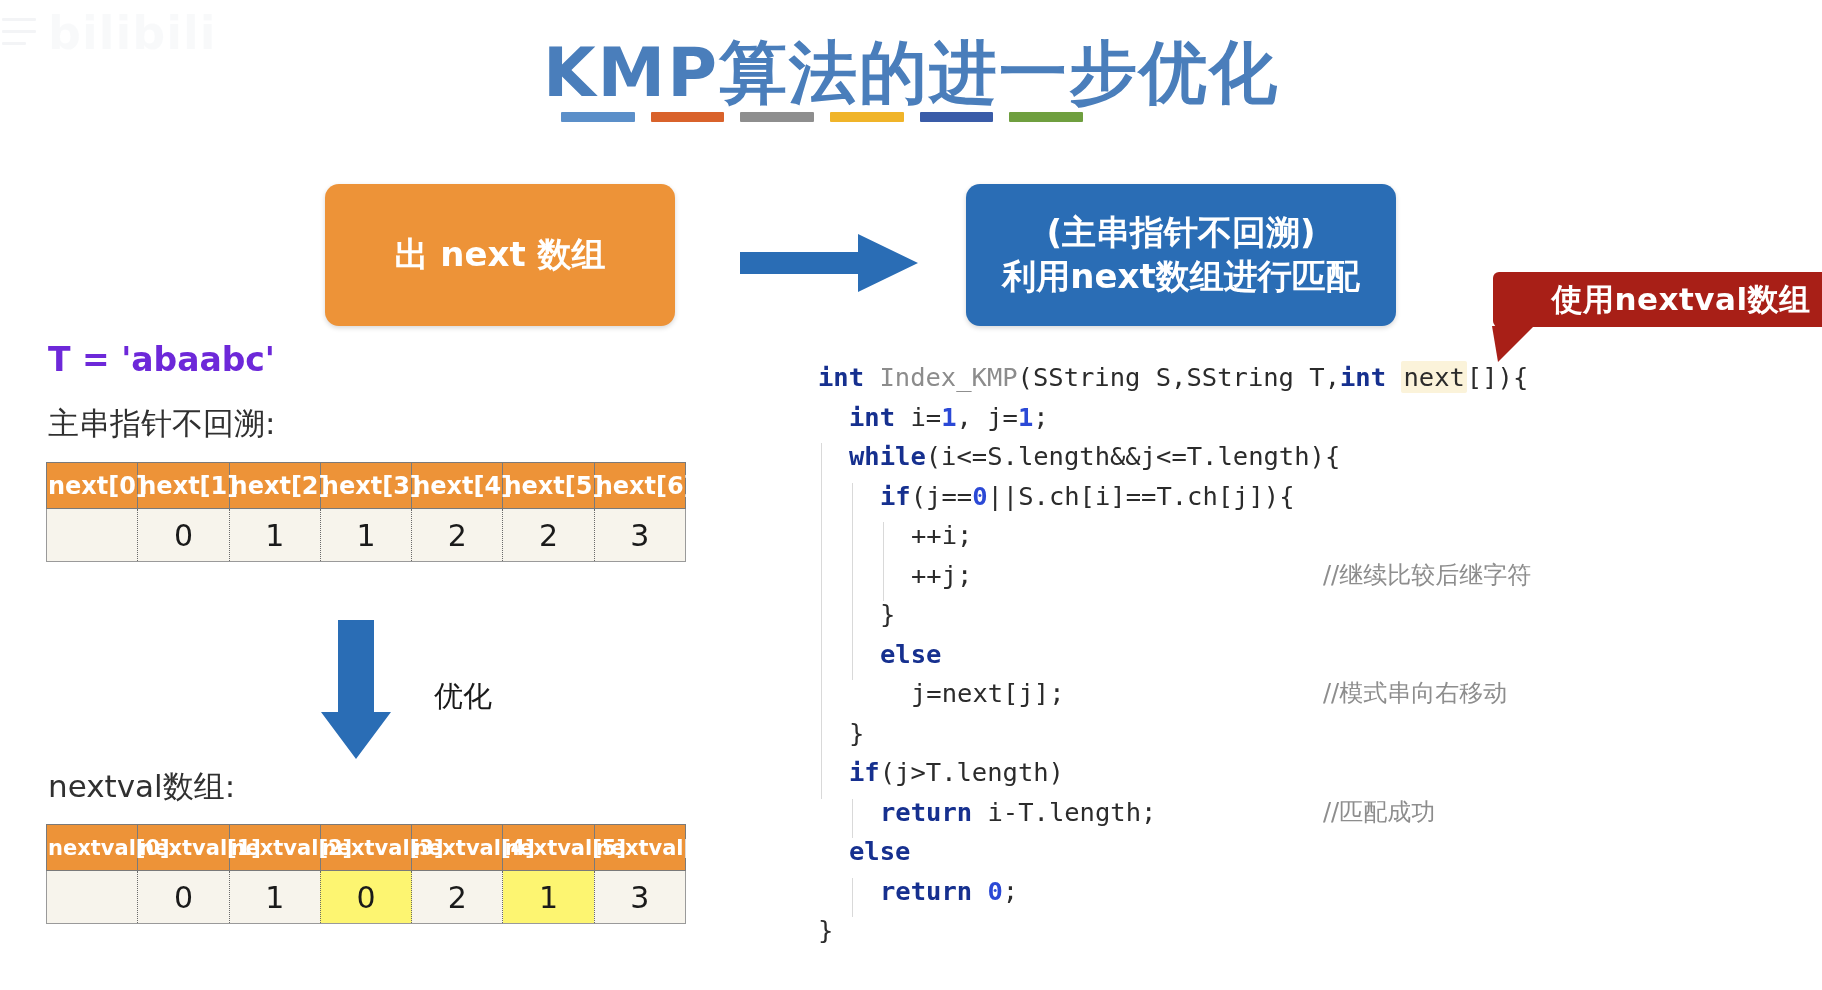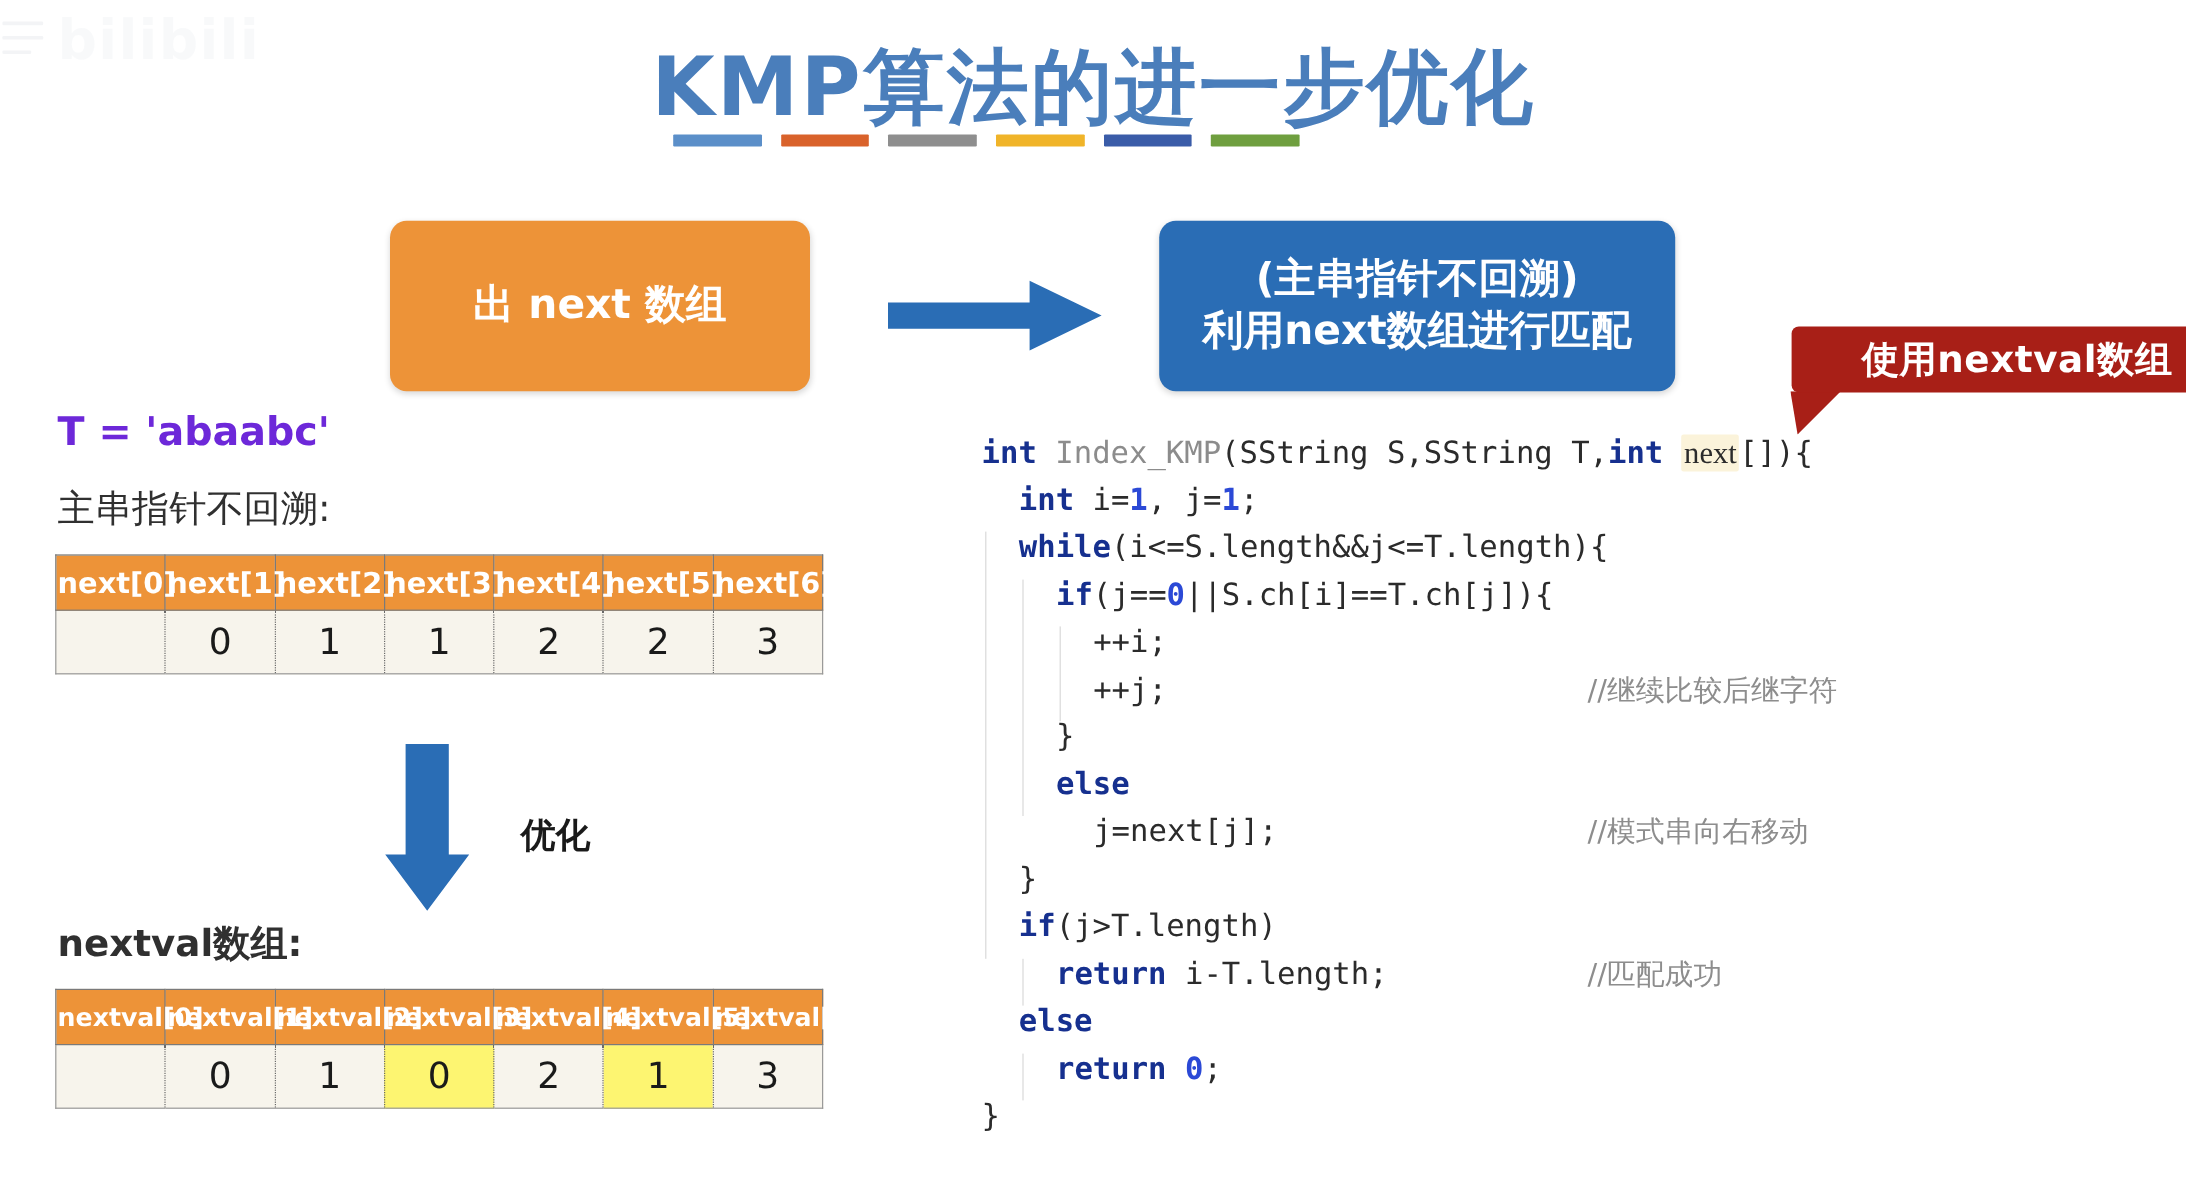--- a/index.html
+++ b/index.html
@@ -85,26 +85,26 @@
     font-size:33px;font-weight:700;color:#6d28d9;
     font-family:"DejaVu Sans","Liberation Sans",sans-serif;
   }
   #label-next-array{
     position:absolute;left:48px;top:403px;
     font-size:31px;color:#303030;font-weight:400;
     font-family:"DejaVu Sans","Liberation Sans",sans-serif;
   }
   #label-nextval-array{
     position:absolute;left:48px;top:766px;
-    font-size:31px;color:#303030;font-weight:700;
+    font-size:31px;color:#303030;font-weight:400;
     font-family:"DejaVu Sans","Liberation Sans",sans-serif;
   }
   #label-optimize{
     position:absolute;left:434px;top:677px;
-    font-size:29px;font-weight:700;color:#1a1a1a;
+    font-size:29px;font-weight:400;color:#1a1a1a;
     font-family:"DejaVu Sans","Liberation Sans",sans-serif;
   }
 
   
   .arr-table{
     position:absolute;border-collapse:collapse;
     border:1px solid #9a9a9a;background:#f7f4ec;
     table-layout:fixed;
   }
   .arr-table td{
@@ -138,21 +138,21 @@
     position:absolute;left:818px;top:358px;
     font-family:"DejaVu Sans Mono","Liberation Mono",monospace;
     font-size:25.5px;line-height:39.5px;
     white-space:pre;color:#3b3b3b;
   }
   #code-block .line{position:relative;height:39.5px;}
   .kw{color:#16308f;font-weight:700;}
   .fn{color:#8c8c8c;}
   .num{color:#2b49d6;font-weight:700;}
   .pl{color:#2b2b2b;}
-  .hlid{background:#fbf3da;color:#2b2b2b;padding:1px 2px;border-radius:2px;font-family:Liberation Serif, serif;}
+  .hlid{background:#fbf3da;color:#2b2b2b;padding:1px 2px;border-radius:2px;}
   .cmt{color:#8d8d8d;font-family:"DejaVu Sans","Liberation Sans",sans-serif;font-size:24px;}
   .cmt-pos{position:absolute;left:505px;top:0;}
   .guide{position:absolute;background:#d9d9d9;width:1px;}
 </style>
 </head>
 <body>
 
 <div class="stage">
 
   <div id="watermark">

